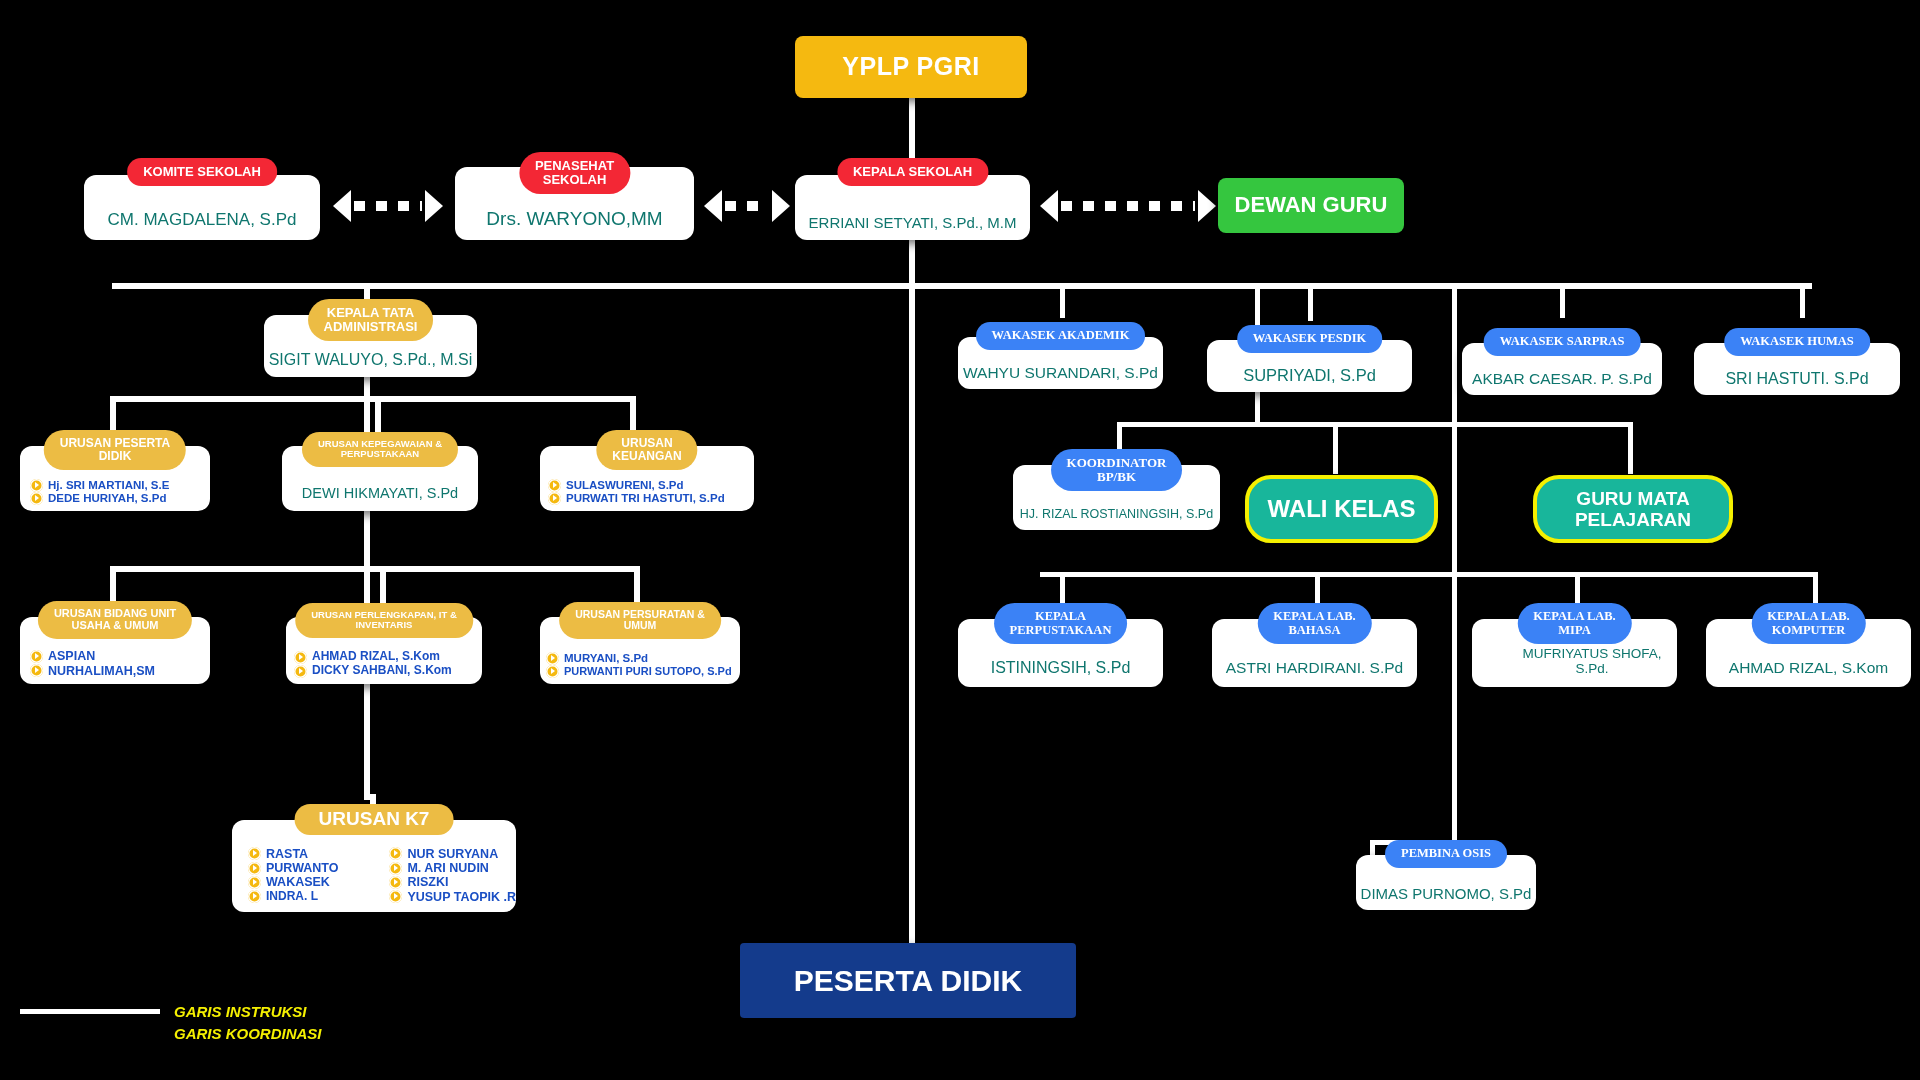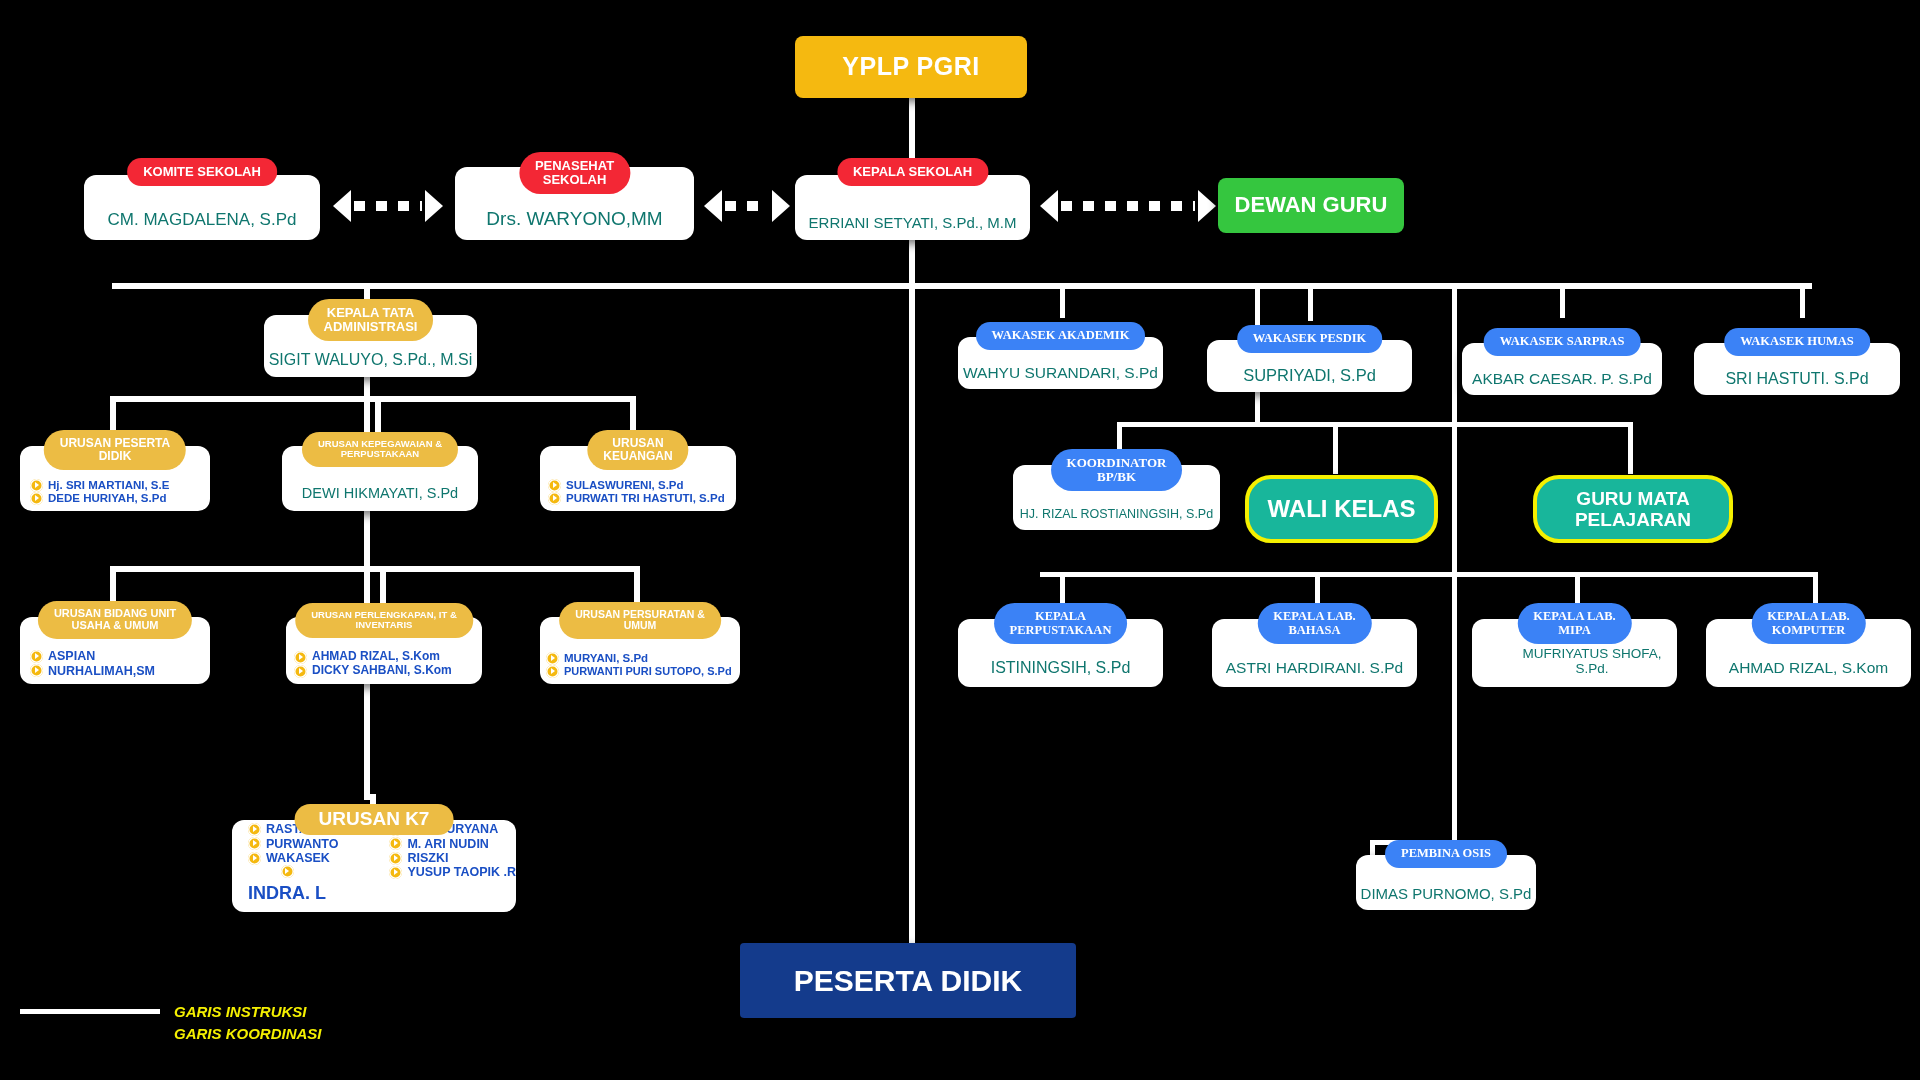--- a/index.html
+++ b/index.html
@@ -278,21 +278,21 @@
     <div class="card" style="width:196px;height:65px;padding-bottom:10px;">
       <div class="pill yellow" style="font-size:9.5px;top:-14px;">
         <div>URUSAN KEPEGAWAIAN &amp;</div>
         <div>PERPUSTAKAAN</div>
       </div>
       <div class="name" style="font-size:14.5px;text-align:center;">DEWI HIKMAYATI, S.Pd</div>
     </div>
   </div>
 
   <div class="node" style="left:540px;top:446px;width:196px;height:65px;">
-    <div class="card" style="width:196px;height:65px;align-items:flex-end;padding:0 12px 6px 8px;">
+    <div class="card" style="width:214px;height:65px;align-items:flex-end;padding:0 12px 6px 8px;">
       <div class="pill yellow" style="font-size:12px;top:-16px;">
         <div>URUSAN</div>
         <div>KEUANGAN</div>
       </div>
       <ul class="list">
         <li class="li" style="font-size:11.5px;">
           <span class="bullet"></span>
           <span>SULASWURENI, S.Pd</span>
         </li>
         <li class="li" style="font-size:11.5px;">
@@ -431,21 +431,21 @@
             <span>RASTA</span>
           </li>
           <li class="li" style="font-size:12.5px;">
             <span class="bullet"></span>
             <span>PURWANTO</span>
           </li>
           <li class="li" style="font-size:12.5px;">
             <span class="bullet"></span>
             <span>WAKASEK</span>
           </li>
-          <li class="li" style="font-size:18px;flex-direction:column;">
+          <li class="li" style="font-size:12px;">
             <span class="bullet"></span>
             <span>INDRA. L</span>
           </li>
         </ul>
         <ul class="list">
           <li class="li" style="font-size:12.5px;">
             <span class="bullet"></span>
             <span>NUR SURYANA</span>
           </li>
           <li class="li" style="font-size:12.5px;">

